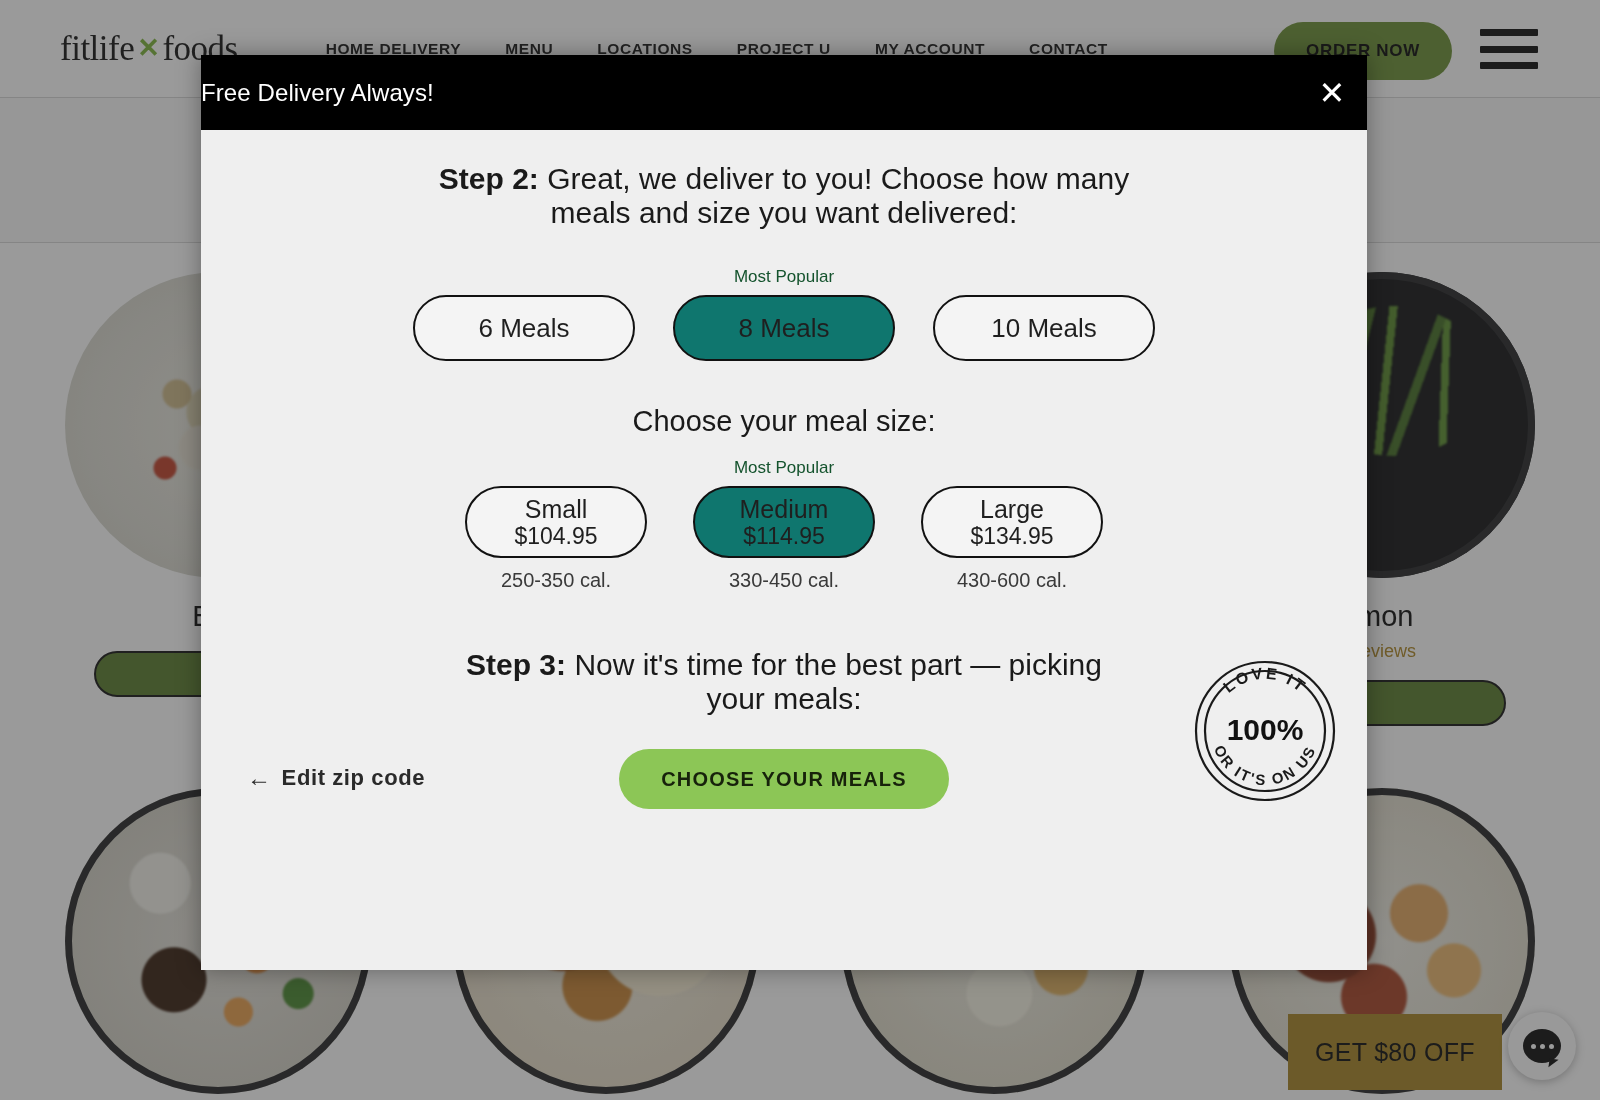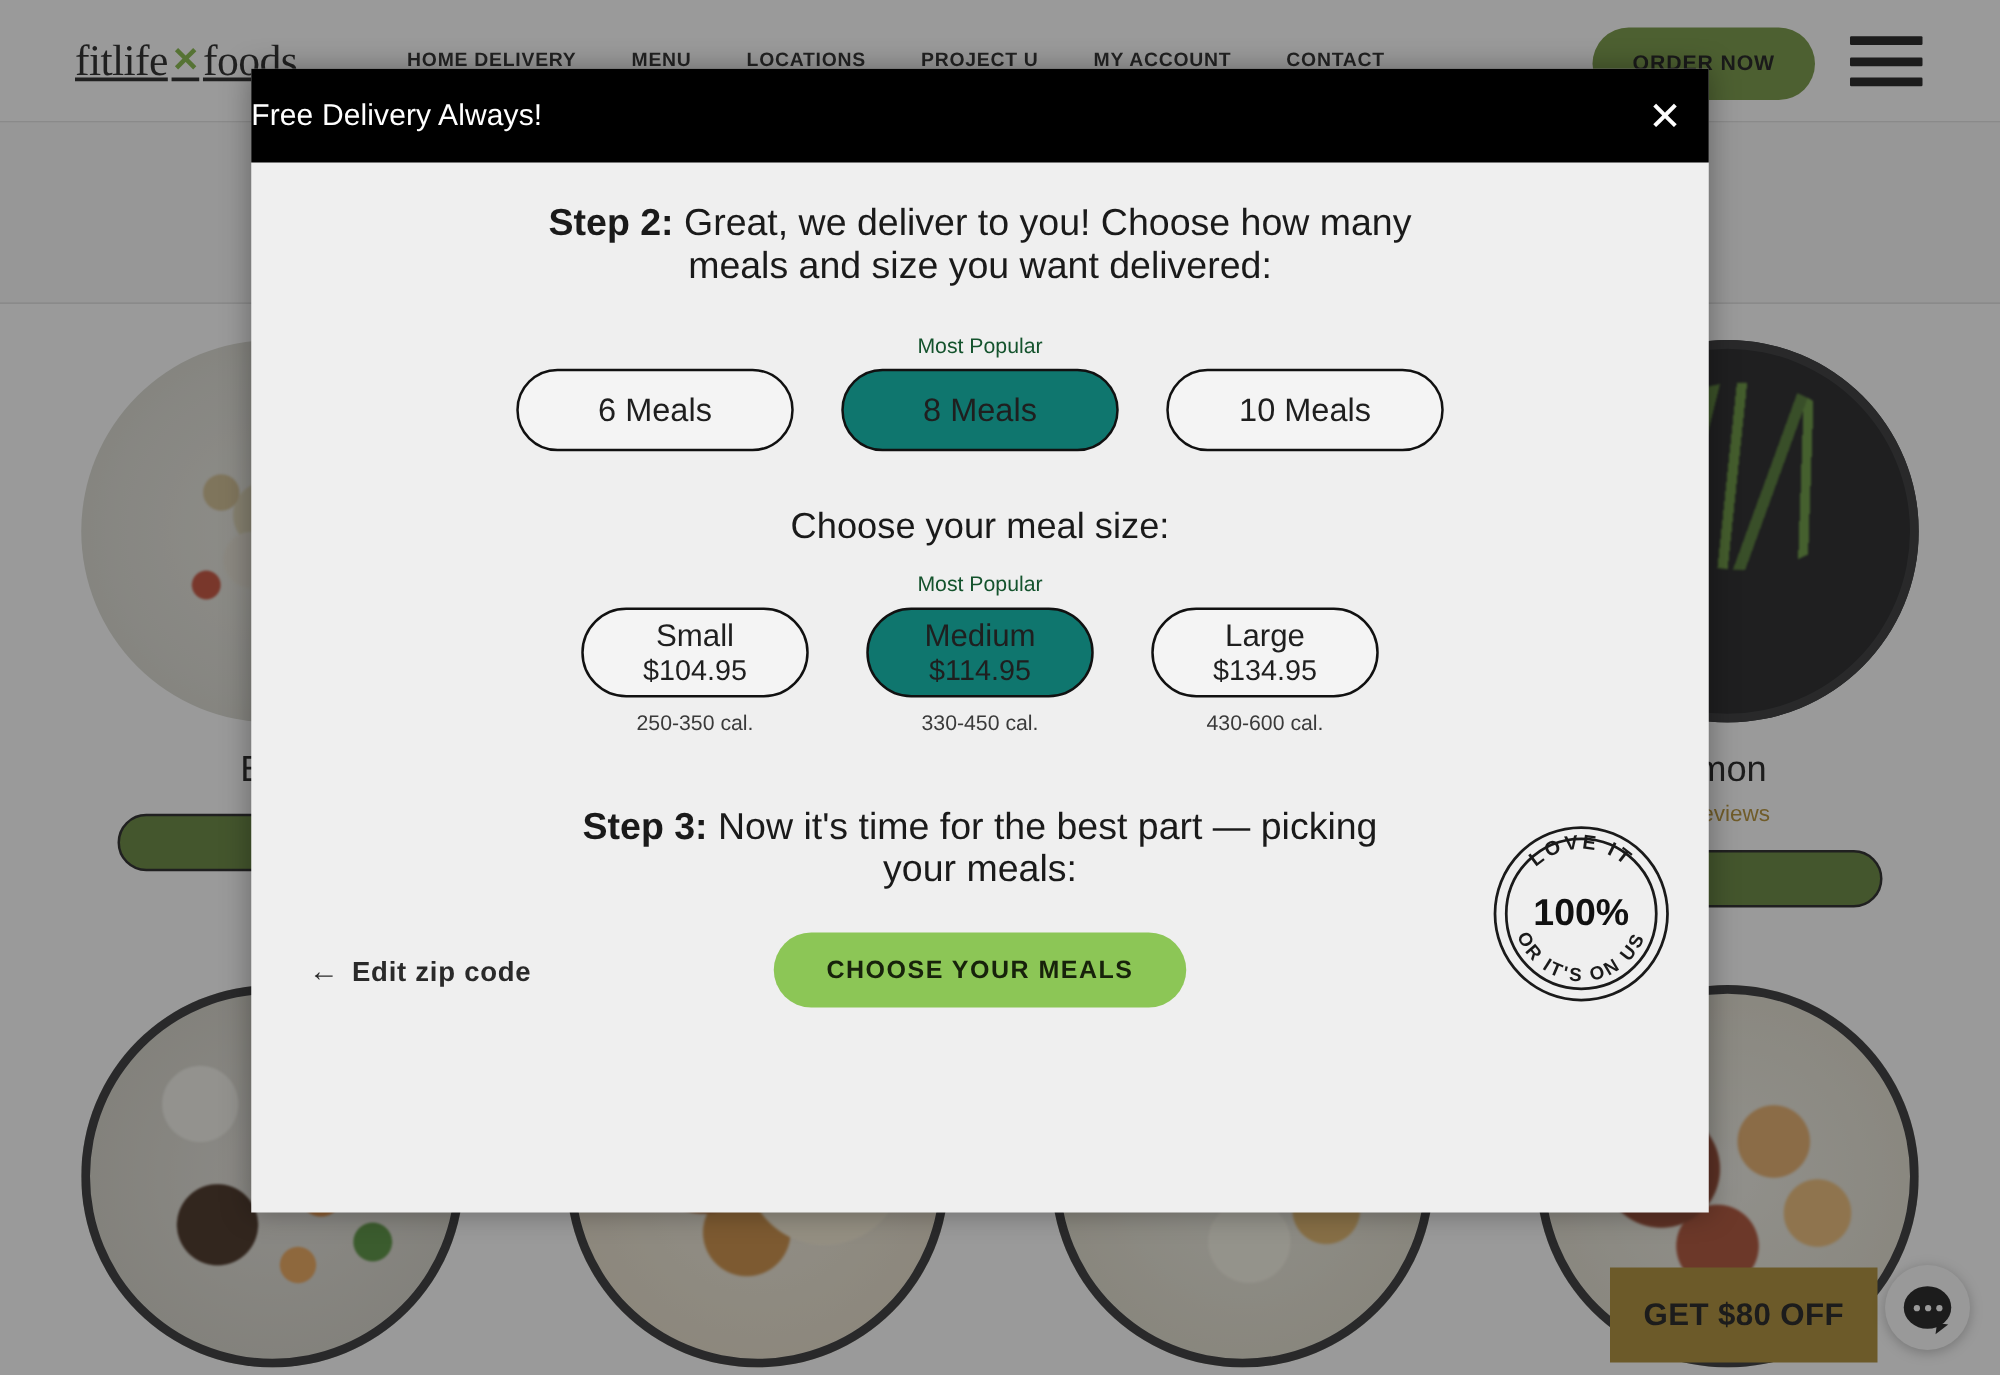--- a/index.html
+++ b/index.html
@@ -38,21 +38,20 @@
     padding: 0 40px;
   }
 
   .logo {
     font-family: "Liberation Serif", serif;
     font-size: 35px;
     color: #1a1a1a;
     letter-spacing: -0.5px;
     margin-left: 20px;
     white-space: nowrap;
-    text-decoration: underline;
   }
   .logo .x {
     color: #7fb63f;
     font-family: "Liberation Sans", sans-serif;
     font-size: 27px;
     font-weight: 700;
     vertical-align: 3px;
     padding: 0 3px;
   }
 
@@ -190,21 +189,21 @@
     right: 98px;
     bottom: 10px;
     width: 214px;
     height: 76px;
     background: #a8872a;
     display: flex;
     align-items: center;
     justify-content: center;
     color: #111;
     font-size: 25px;
-    font-weight: 700;
+    font-weight: 400;
     letter-spacing: 0.3px;
     white-space: nowrap;
     cursor: pointer;
   }
   #chat-button {
     position: absolute;
     right: 24px;
     bottom: 20px;
     width: 68px;
     height: 68px;
@@ -375,21 +374,21 @@
   }
   .size-pill {
     width: 182px;
     height: 72px;
     gap: 1px;
   }
   .size-pill .name { font-size: 25px; line-height: 1.05; }
   .size-pill .price { font-size: 23px; line-height: 1.05; }
   .cal-note {
     margin-top: 11px;
-    font-size: 17px;
+    font-size: 20px;
     color: #3a3a3a;
     white-space: nowrap;
   }
 
   
   #step3-heading { margin-top: 56px; }
 
   #choose-meals-btn {
     display: block;
     margin: 34px auto 0;

